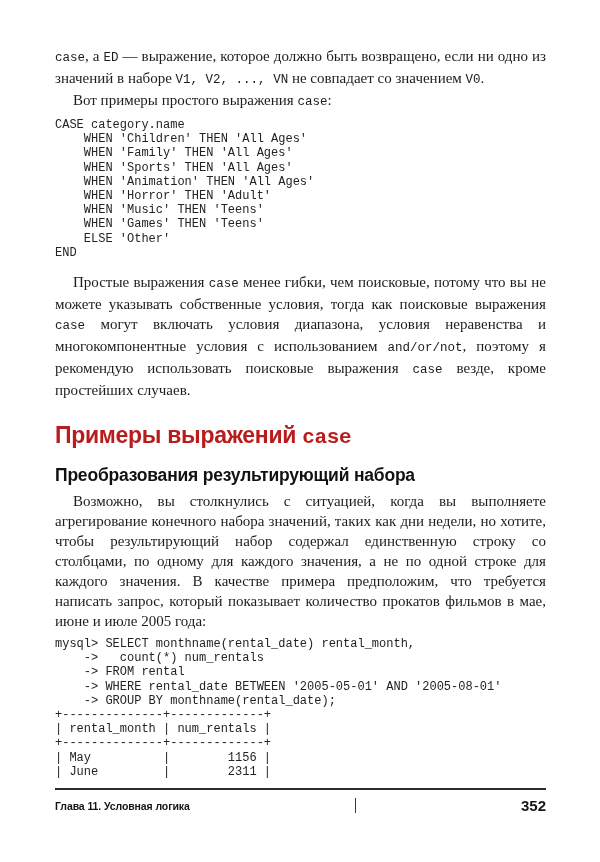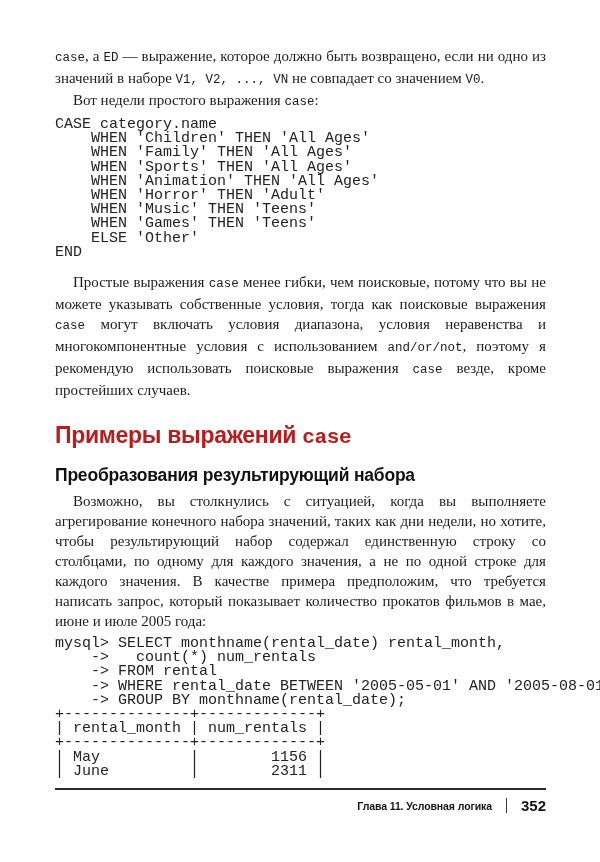--- a/index.html
+++ b/index.html
@@ -26,21 +26,21 @@
     text-align: justify;
   }
   p.indent { text-indent: 18px; }
   .mono {
     font-family: "Liberation Mono", "DejaVu Sans Mono", monospace;
     font-size: 12.5px;
   }
   pre.code {
     margin: 6px 0 0 0;
     font-family: "Liberation Mono", "DejaVu Sans Mono", monospace;
-    font-size: 15px;
+    font-size: 12px;
     line-height: 14.2px;
     color: #232323;
     white-space: pre;
   }
   pre.code.first { margin-bottom: 12px; }
   h1.section {
     margin: 22px 0 9px 0;
     font-family: "Liberation Sans", sans-serif;
     font-weight: bold;
     font-size: 23px;
@@ -61,21 +61,21 @@
     left: 55px;
     right: 54px;
     top: 788px;
   }
   .footer-rule {
     height: 0;
     border-top: 2px solid #2b2b2b;
   }
   .footer-row {
     display: flex;
-    justify-content: flex-end;
+    justify-content: space-between;
     align-items: center;
     margin-top: 7px;
     font-family: "Liberation Sans", sans-serif;
     font-weight: bold;
     color: #161616;
   }
   .footer-chapter { font-size: 10.5px; letter-spacing: -0.1px; }
   .footer-divider {
     width: 1px;
     height: 15px;
@@ -85,21 +85,21 @@
   .footer-page { font-size: 15px; }
 </style>
 </head>
 <body>
 
 <div class="page">
   <div class="content">
 
     <p class="body"><span class="mono">case</span><span>, а </span><span class="mono">ED</span><span> — выражение, которое должно быть возвращено, если ни одно из значений в наборе </span><span class="mono">V1, V2, ..., VN</span><span> не совпадает со значением </span><span class="mono">V0</span><span>.</span></p>
 
-    <p class="body indent"><span>Вот недели простого выражения </span><span class="mono">case</span><span>:</span></p>
+    <p class="body indent"><span>Вот примеры простого выражения </span><span class="mono">case</span><span>:</span></p>
 
     <pre class="code first">CASE category.name
     WHEN 'Children' THEN 'All Ages'
     WHEN 'Family' THEN 'All Ages'
     WHEN 'Sports' THEN 'All Ages'
     WHEN 'Animation' THEN 'All Ages'
     WHEN 'Horror' THEN 'Adult'
     WHEN 'Music' THEN 'Teens'
     WHEN 'Games' THEN 'Teens'
     ELSE 'Other'

